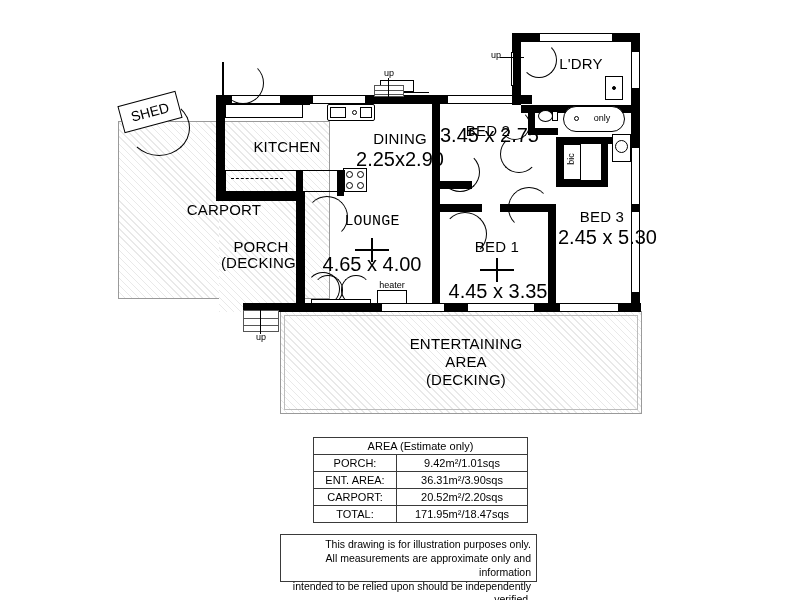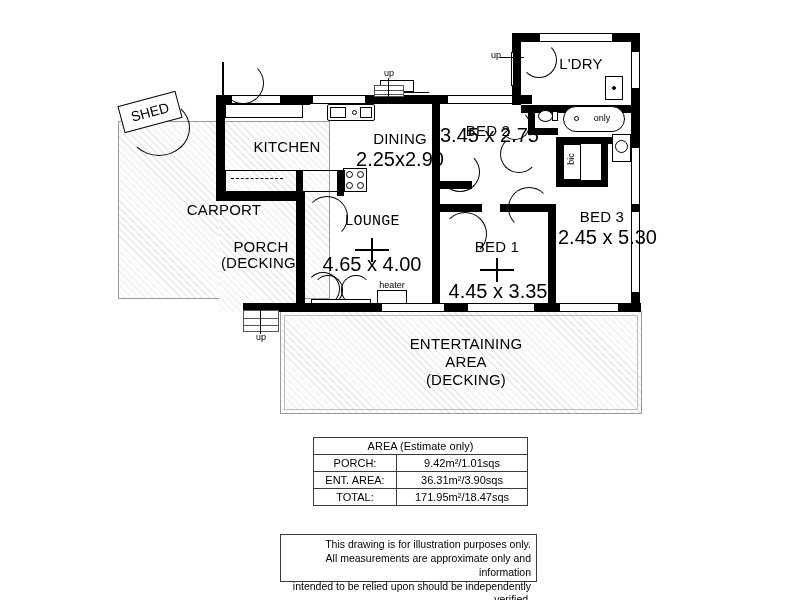--- a/index.html
+++ b/index.html
@@ -273,20 +273,24 @@
       </tr>
       <tr>
         <td class="k">PORCH:</td>
         <td class="v">9.42m²/1.01sqs</td>
       </tr>
       <tr>
         <td class="k">ENT. AREA:</td>
         <td class="v">36.31m²/3.90sqs</td>
       </tr>
       <tr>
+        <td class="k">CARPORT:</td>
+        <td class="v">20.52m²/2.20sqs</td>
+      </tr>
+      <tr>
         <td class="k">TOTAL:</td>
         <td class="v">171.95m²/18.47sqs</td>
       </tr>
     </tbody>
   </table>
 
   <div id="disclaimer" style="left:280px;top:534px;width:257px;height:48px;">
     <div>This drawing is for illustration purposes only.</div>
     <div>All measurements are approximate only and information</div>
     <div>intended to be relied upon should be independently verified.</div>

